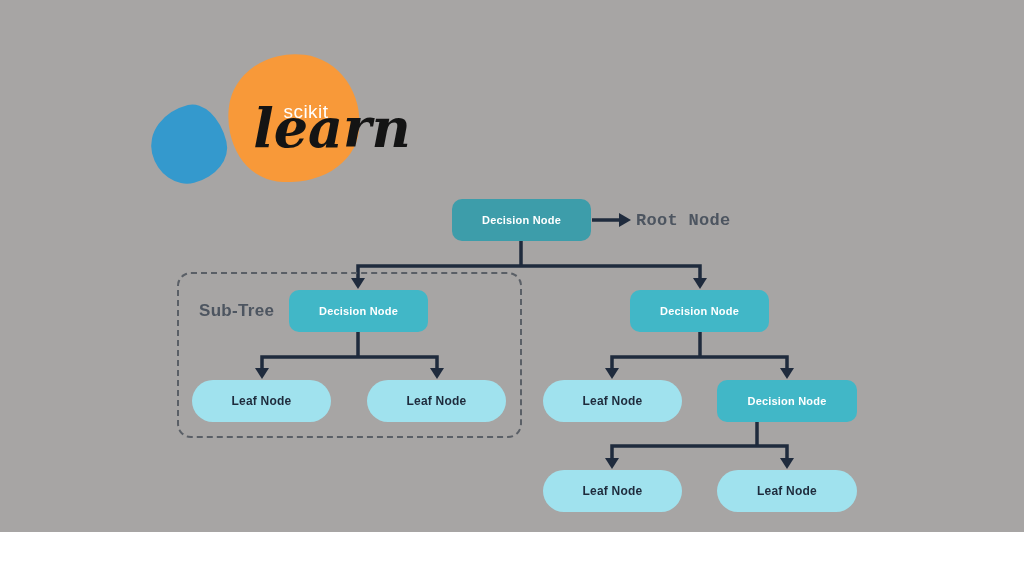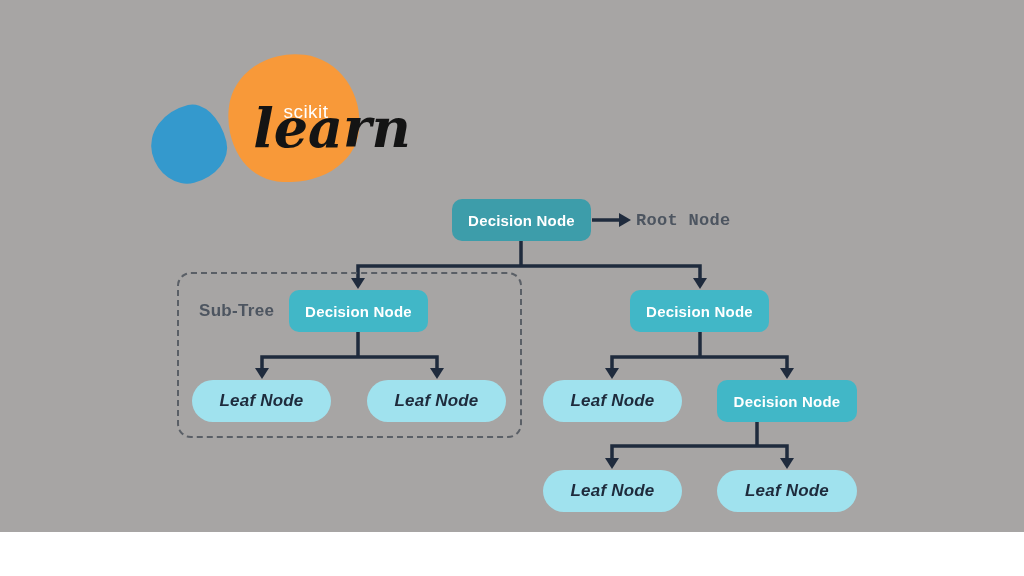--- a/index.html
+++ b/index.html
@@ -39,37 +39,36 @@
     font-style: italic; font-weight: 700;
     font-size: 54px; line-height: 1.2;
     color: #141414;
   }
 
   
   .node {
     position: absolute;
     width: 139px; height: 42px;
     display: flex; align-items: center; justify-content: center;
-    font-size: 15px; font-weight: 700; letter-spacing: 0.2px;
+    font-size: 11px; font-weight: 700; letter-spacing: 0.2px;
     box-sizing: border-box;
   }
   .node.decision {
     background: var(--decision-node-fill, #41b7c7);
     color: var(--node-text-light, #ffffff);
     border-radius: 10px;
   }
   .node.root {
     background: var(--root-node-fill, #3d9daa);
   }
   .node.leaf {
     background: var(--leaf-node-fill, #a0e2ee);
     color: var(--node-text-dark, #1e2b3c);
     border-radius: 21px;
-    font-size: 17px;
-    font-style: italic;
+    font-size: 12px;
   }
 
   
   .annotation {
     position: absolute;
     color: var(--annotation-text, #4d5560);
     font-size: 17px; font-weight: 700; letter-spacing: 0.3px;
   }
 
   

